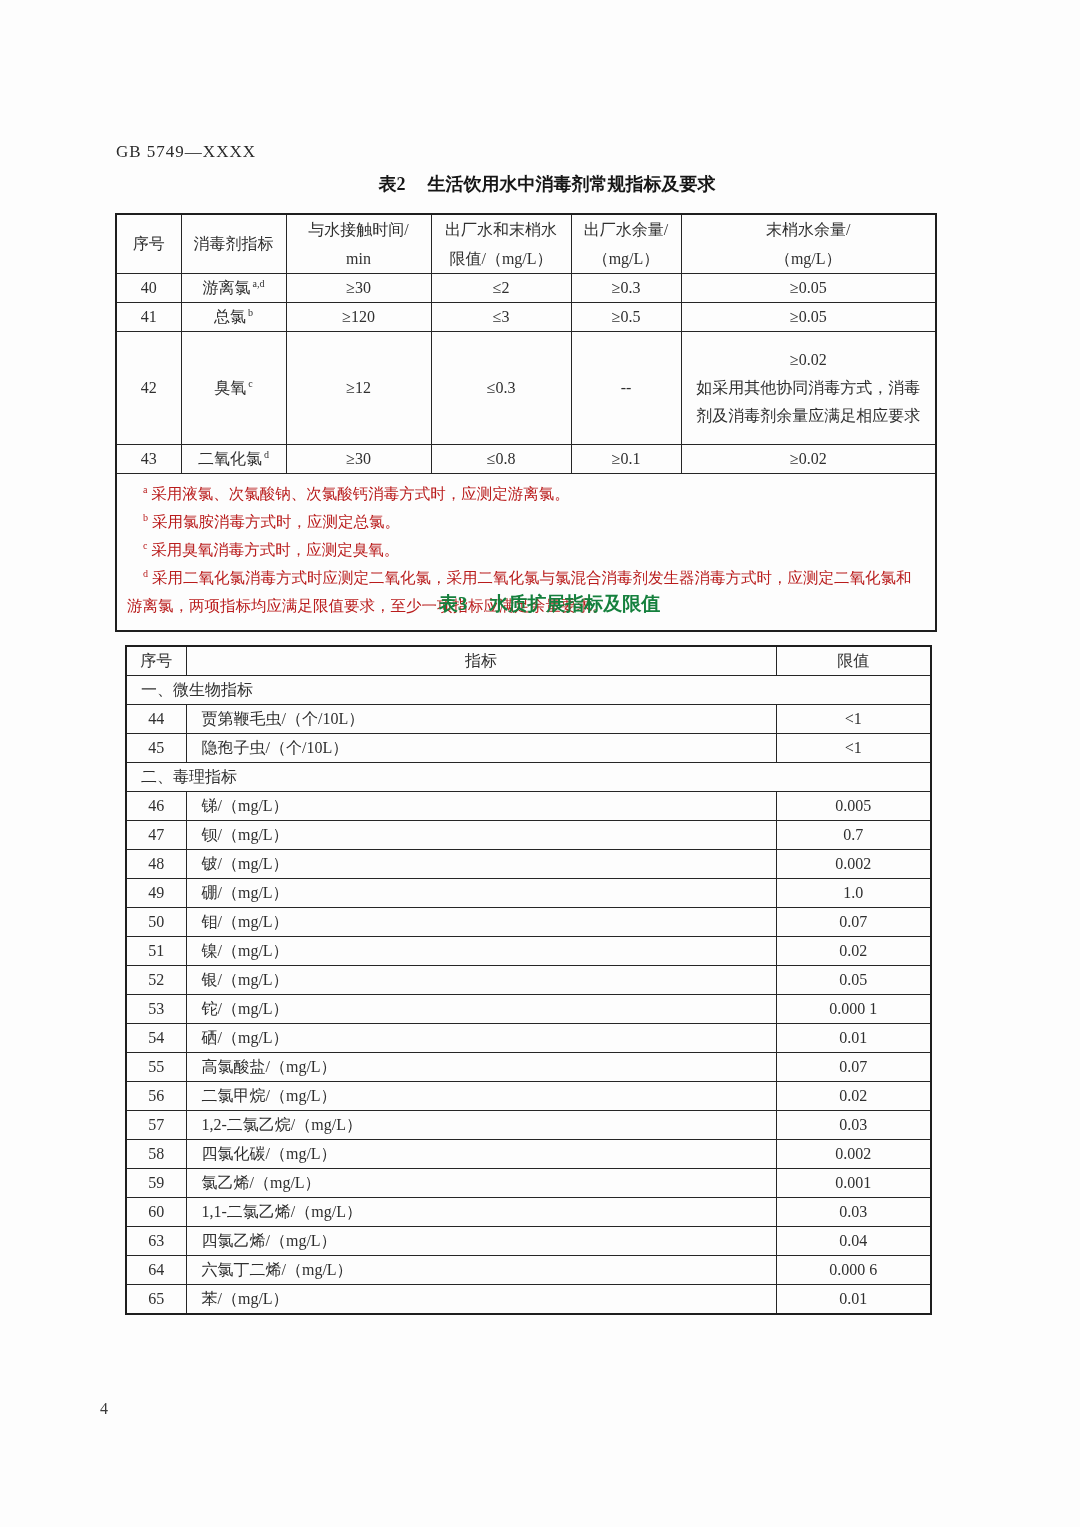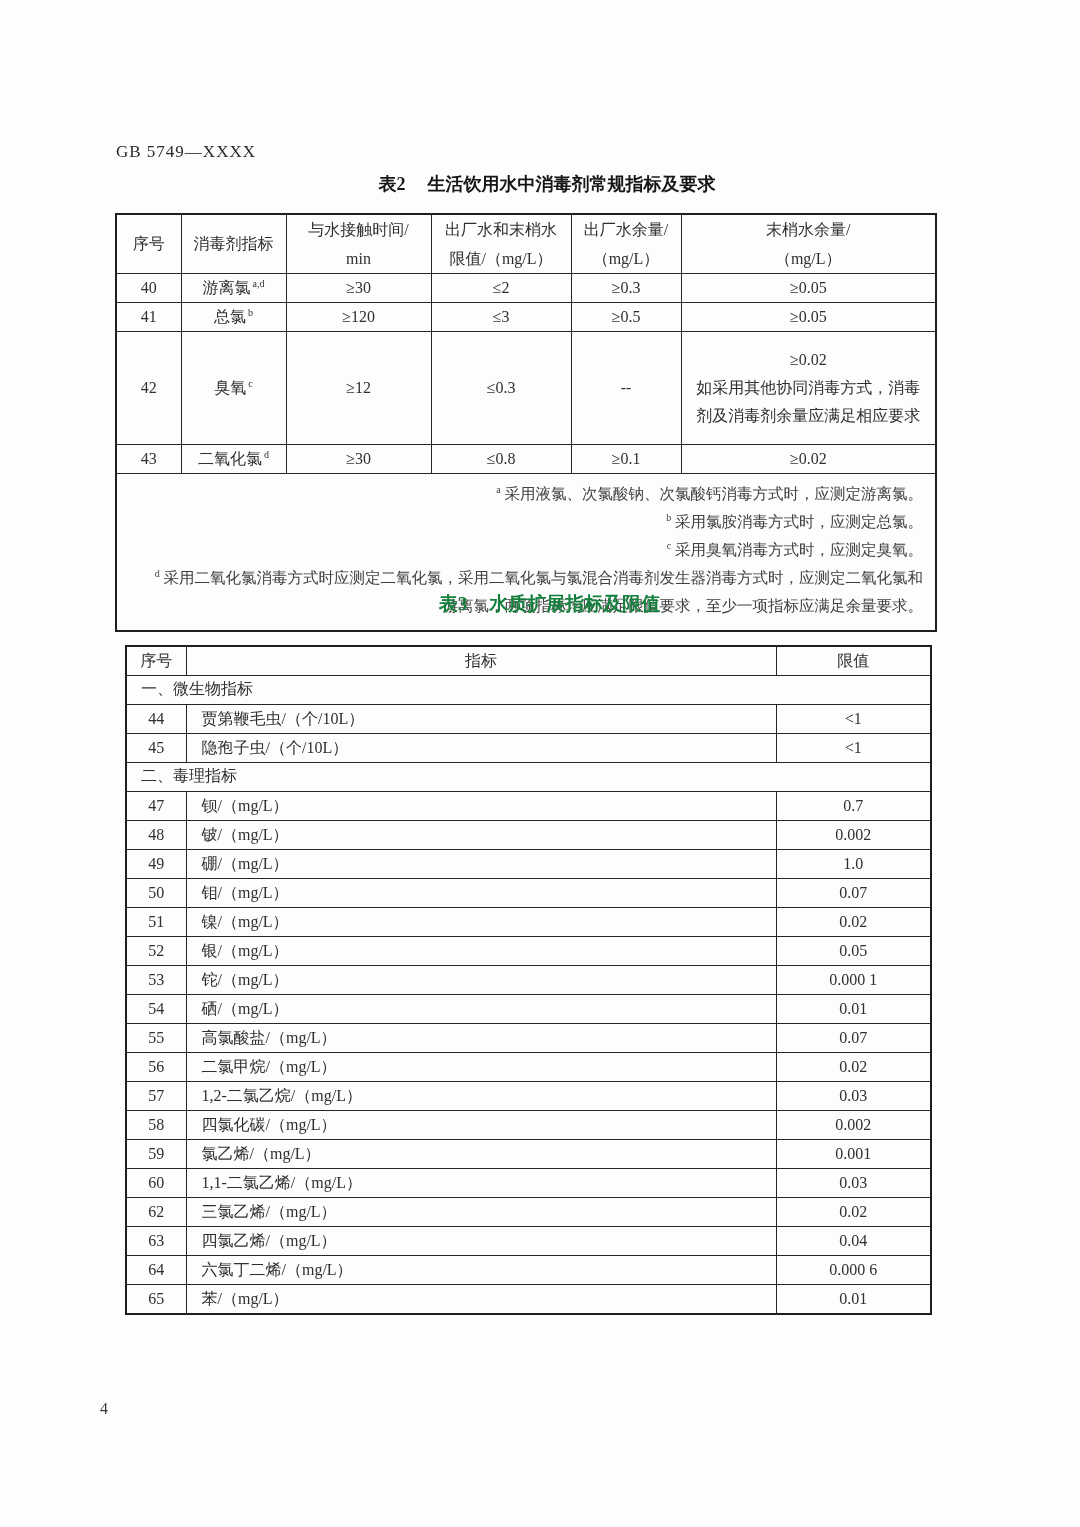--- a/index.html
+++ b/index.html
@@ -93,29 +93,27 @@
   .footnote-cell {
     text-align: left;
     vertical-align: top;
     padding: 6px 12px 10px 10px;
     height: 122px;
   }
   .footnote {
     text-indent: 14px;
     line-height: 28px;
     font-size: 15.5px;
-    color: #404040;
-    text-align: right;
+    color: #b91c1c;
   }
   #table3 td { height: 27px; }
   #table3 th { height: 28px; }
   .sec-cell {
     text-align: left;
     padding-left: 14px;
-    font-family: Liberation Mono, monospace;
   }
   .name-cell {
     text-align: left;
     padding-left: 15px;
   }
   .page-number {
     position: absolute;
     top: 1400px;
     left: 100px;
     font-size: 16px;
@@ -232,20 +230,25 @@
       <td>&lt;1</td>
     </tr>
       <tr>
       <td>45</td>
       <td class="name-cell">隐孢子虫/（个/10L）</td>
       <td>&lt;1</td>
     </tr>
   <tr>
     <td class="sec-cell" colspan="3">二、毒理指标</td>
   </tr>
+  <tr>
+      <td>46</td>
+      <td class="name-cell">锑/（mg/L）</td>
+      <td>0.005</td>
+    </tr>
       <tr>
       <td>47</td>
       <td class="name-cell">钡/（mg/L）</td>
       <td>0.7</td>
     </tr>
       <tr>
       <td>48</td>
       <td class="name-cell">铍/（mg/L）</td>
       <td>0.002</td>
     </tr>
@@ -303,25 +306,20 @@
       <td>59</td>
       <td class="name-cell">氯乙烯/（mg/L）</td>
       <td>0.001</td>
     </tr>
       <tr>
       <td>60</td>
       <td class="name-cell">1,1-二氯乙烯/（mg/L）</td>
       <td>0.03</td>
     </tr>
       <tr>
-      <td>62</td>
-      <td class="name-cell">三氯乙烯/（mg/L）</td>
-      <td>0.02</td>
-    </tr>
-      <tr>
       <td>63</td>
       <td class="name-cell">四氯乙烯/（mg/L）</td>
       <td>0.04</td>
     </tr>
       <tr>
       <td>64</td>
       <td class="name-cell">六氯丁二烯/（mg/L）</td>
       <td>0.000 6</td>
     </tr>
       <tr>

